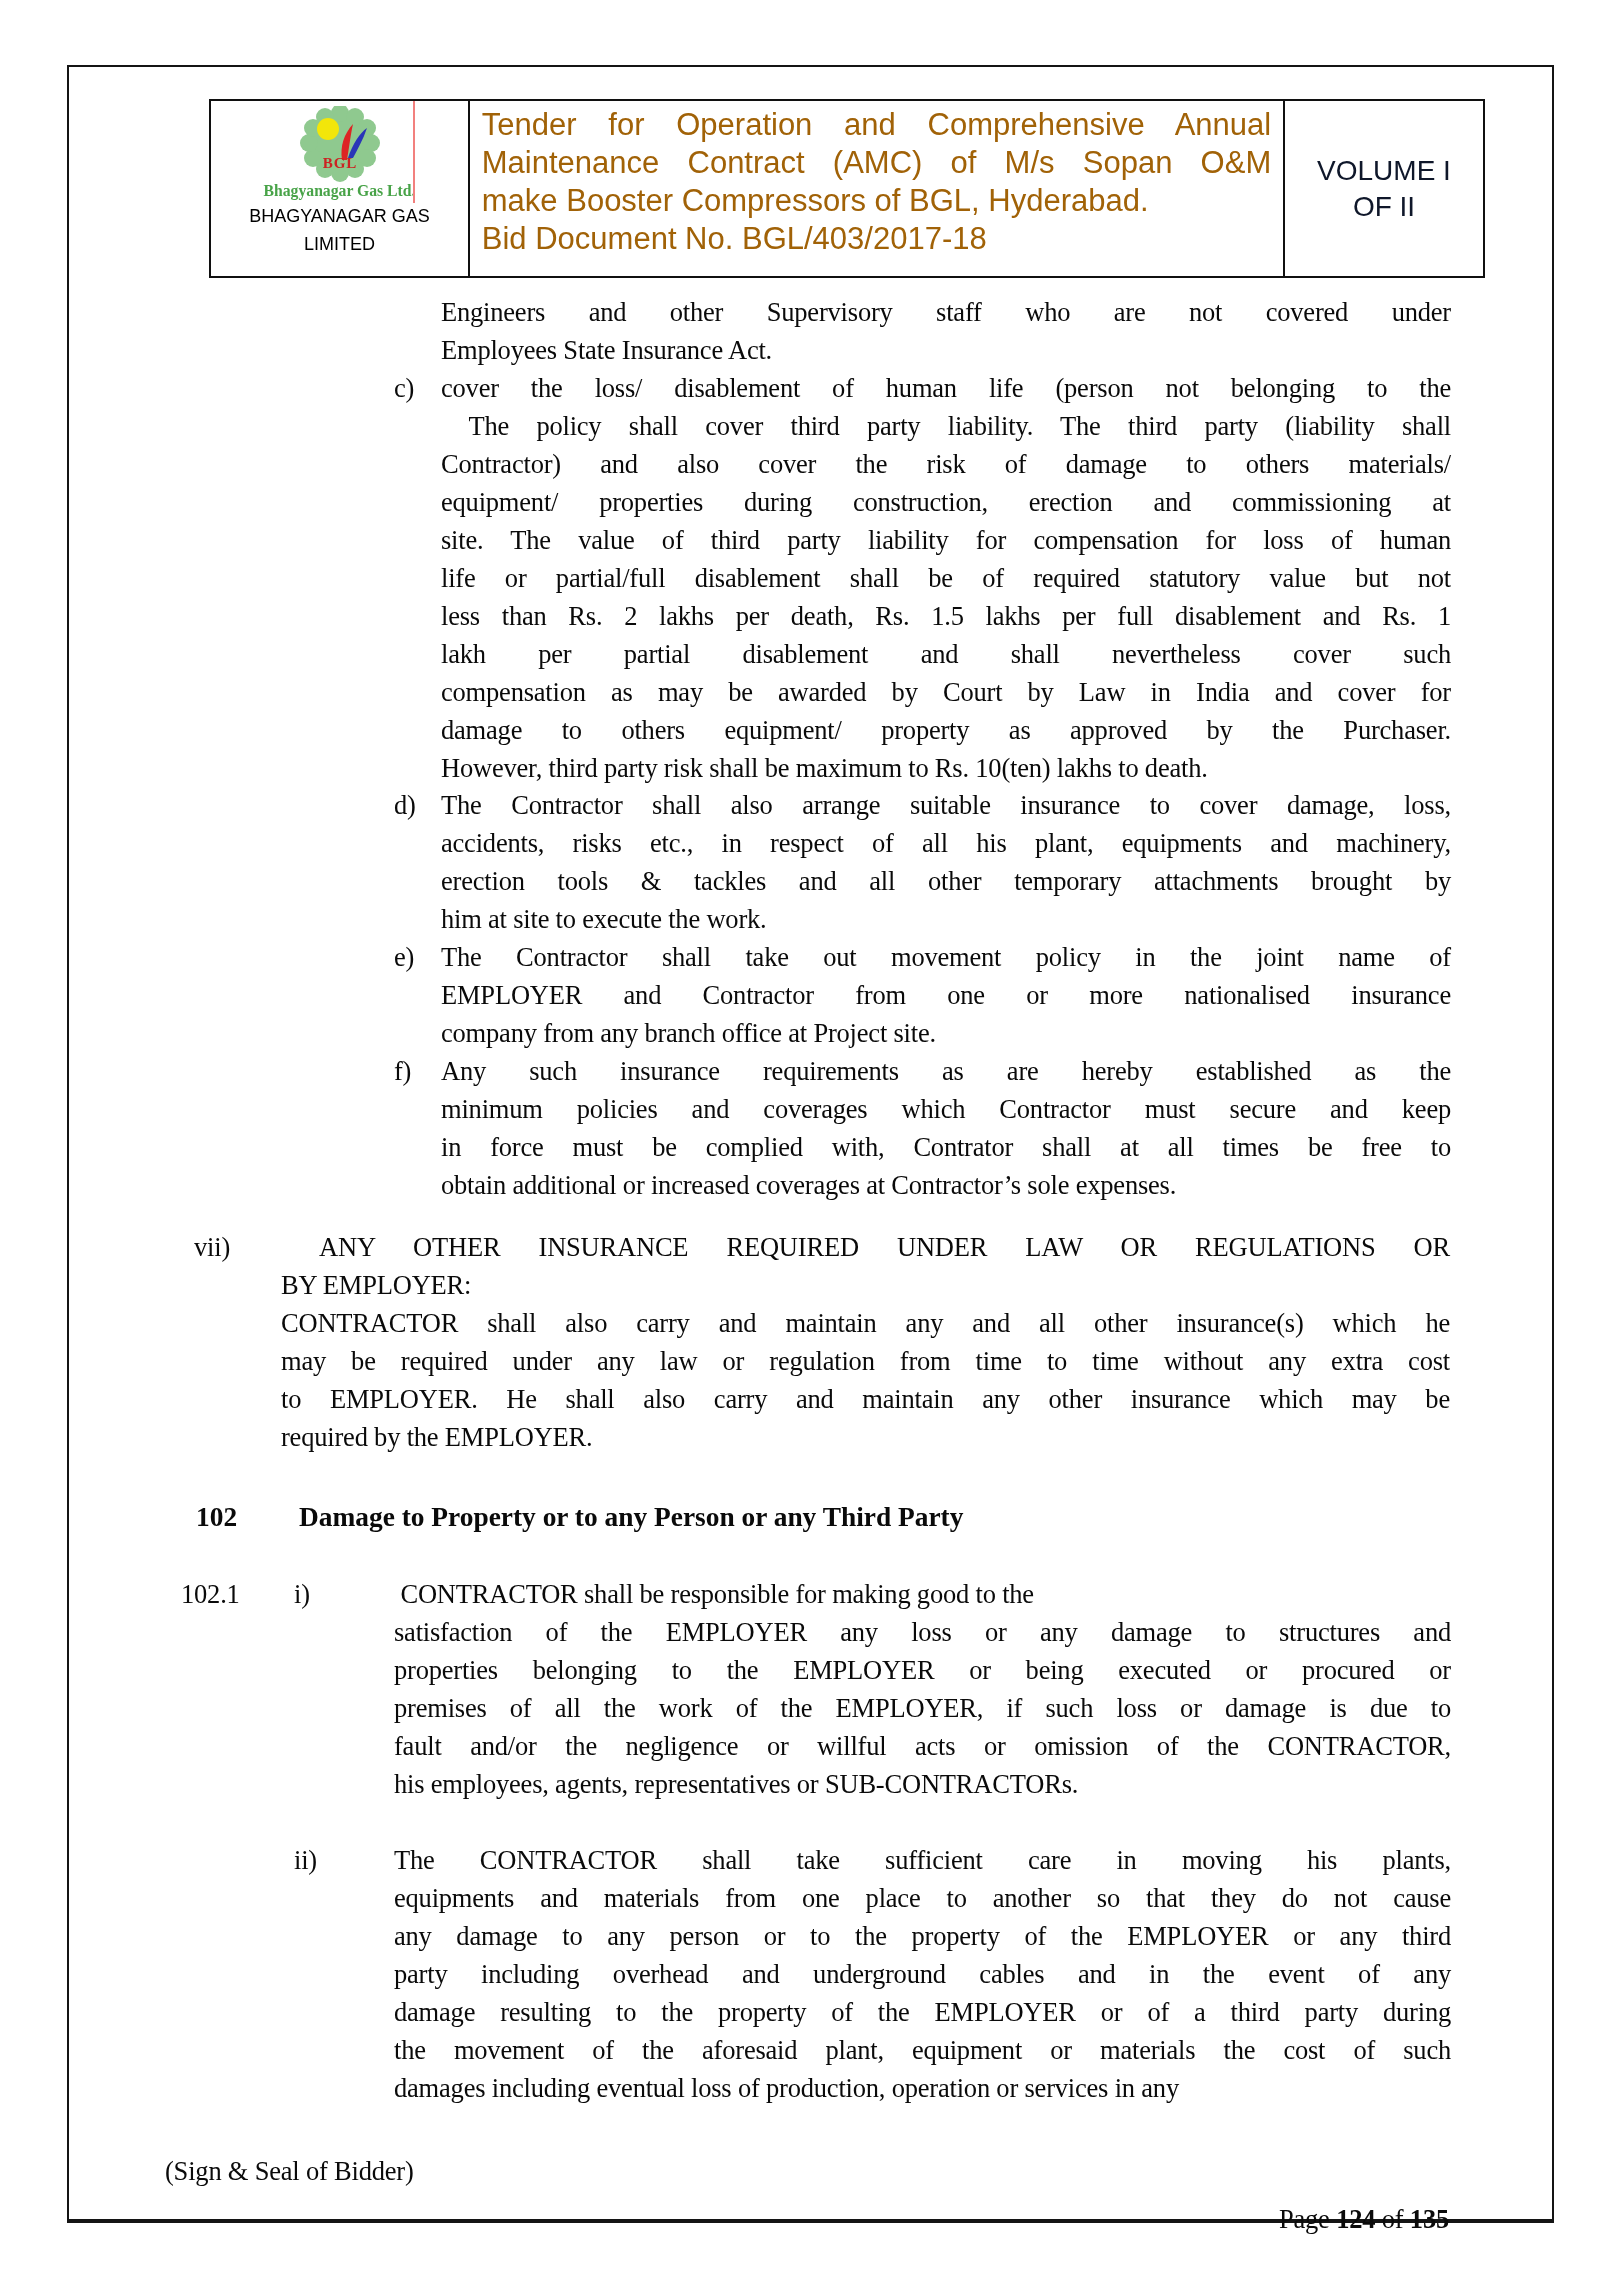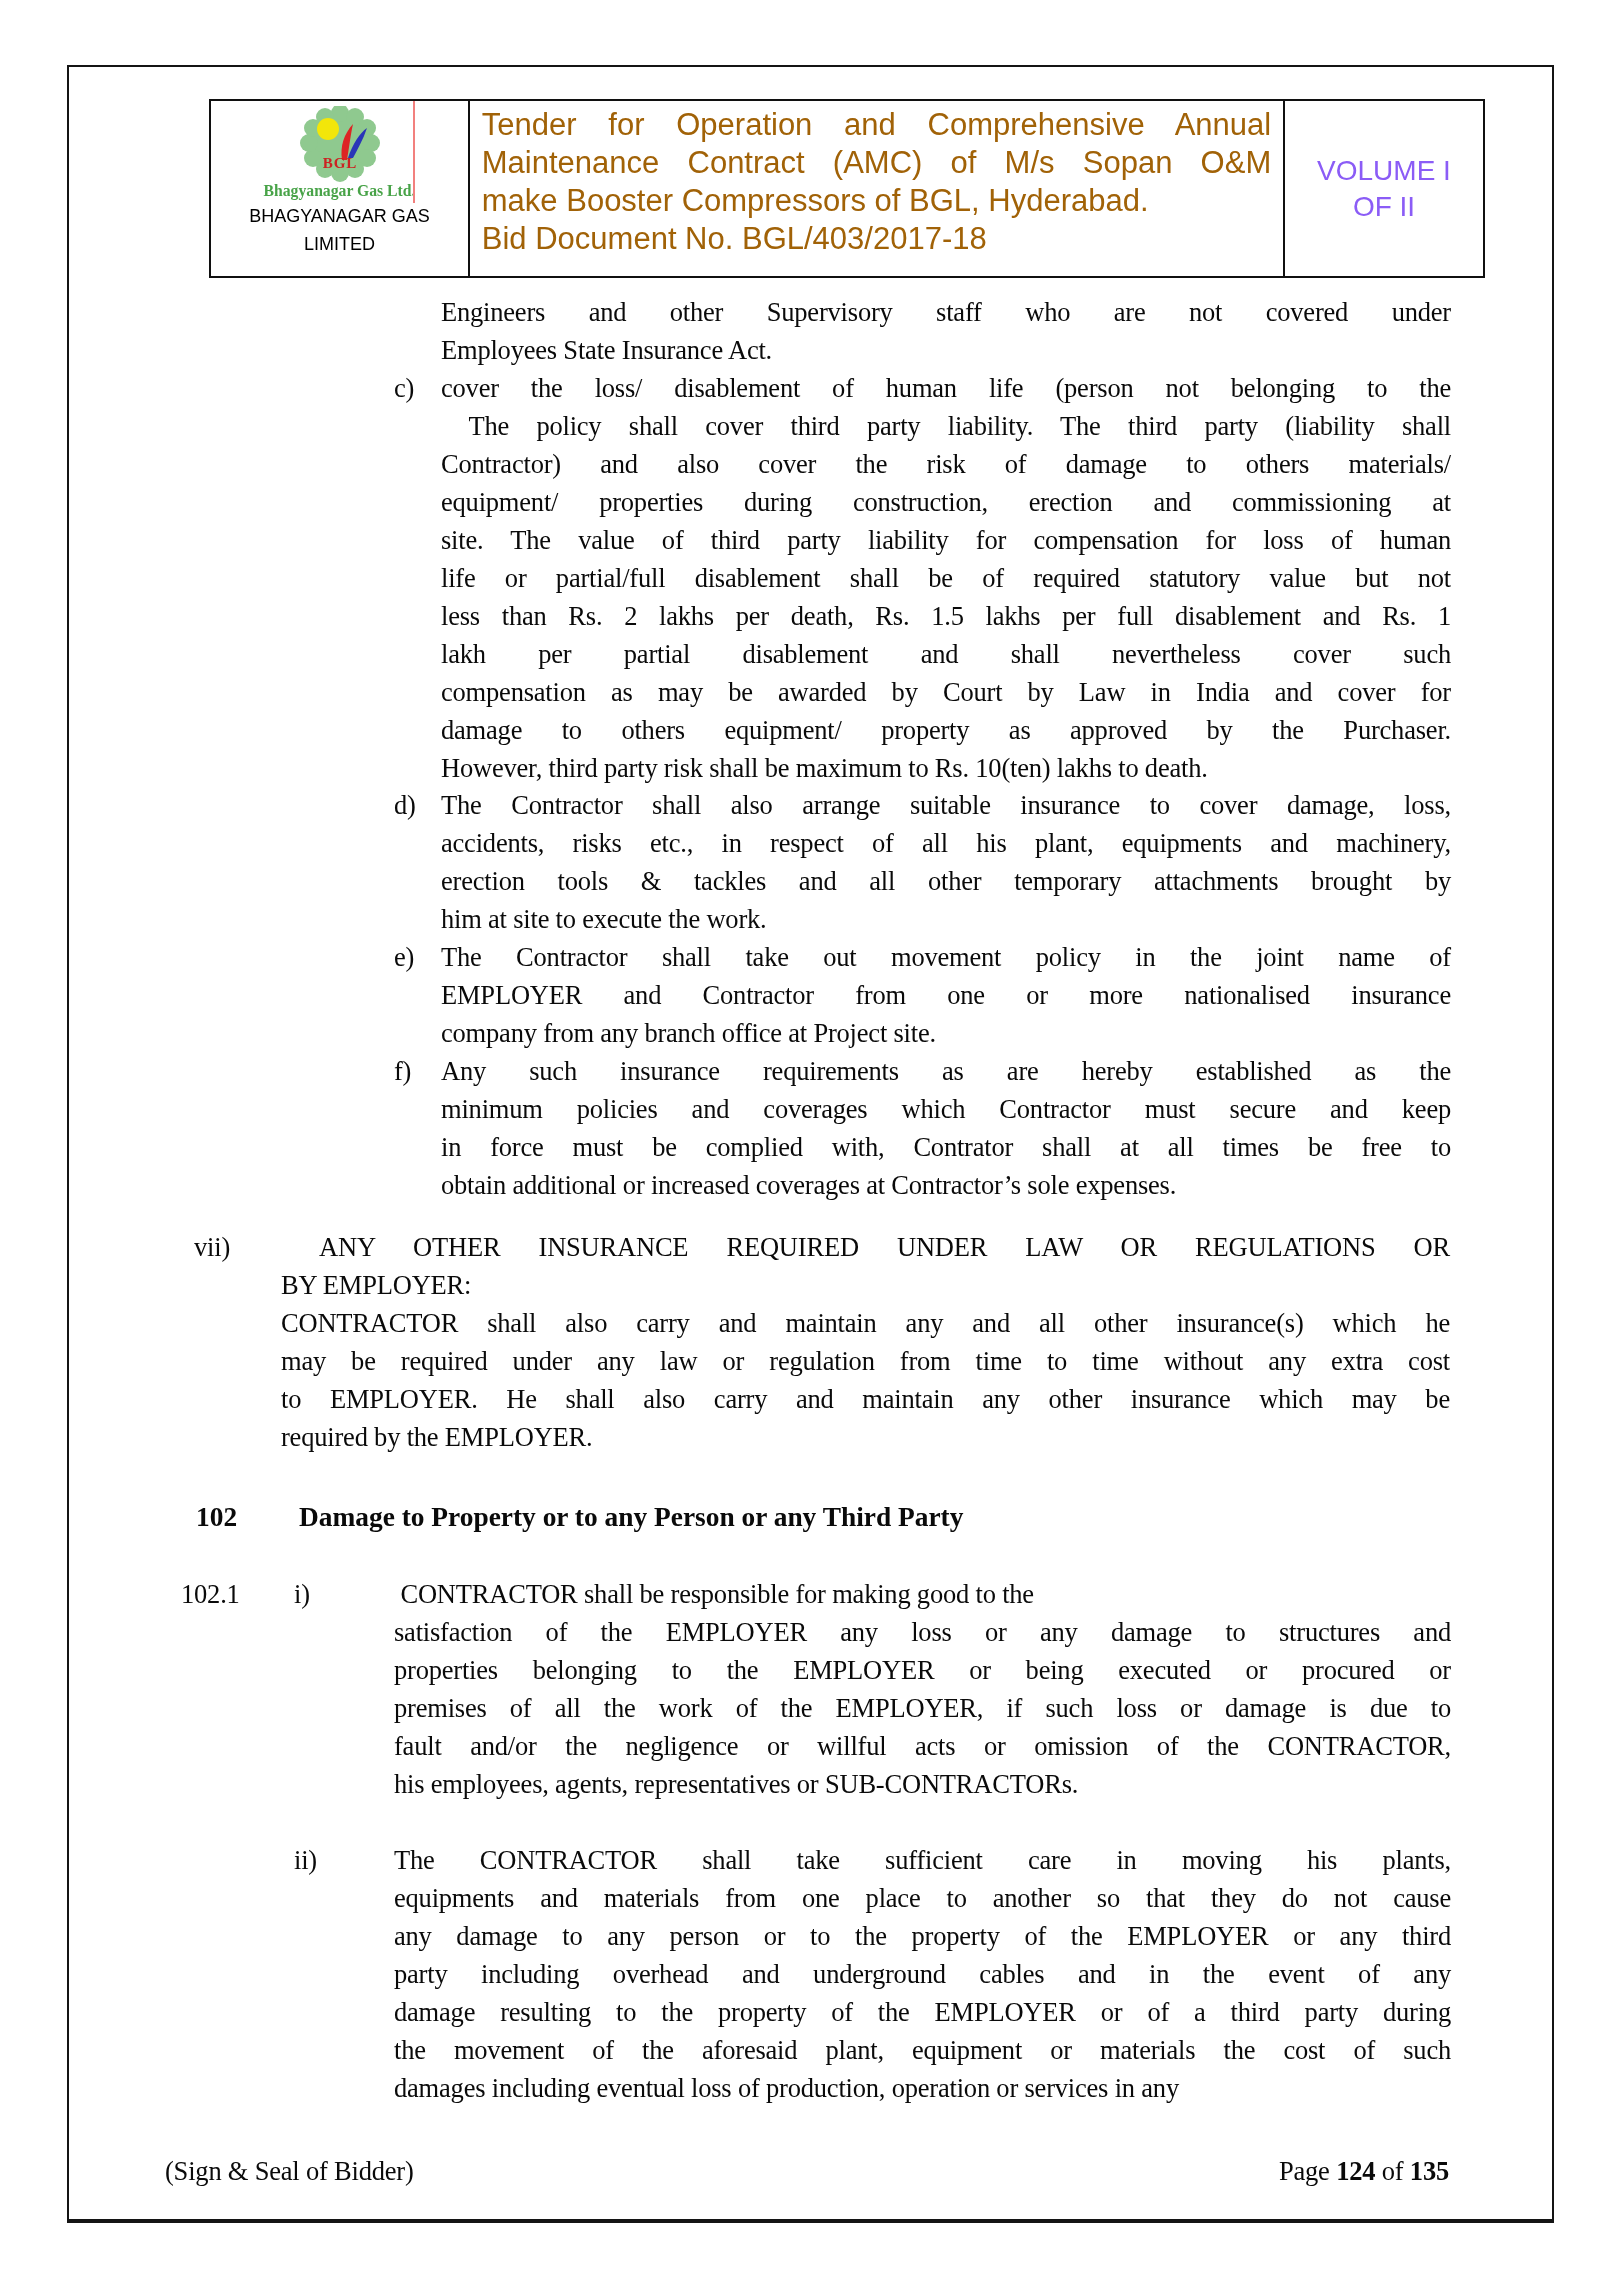--- a/index.html
+++ b/index.html
@@ -35,30 +35,30 @@
     font-size:18px;line-height:28px;text-align:center;color:#000;margin-top:2.9px;
   }
   .htitle{
     flex:1;border-right:2.9px solid #101010;padding:4.9px 11.8px 0 11.8px;
     font-size:31px;line-height:38px;color:#a16207;
   }
   .htitle .ln{line-height:38px;}
   .bid-line{text-align:center;}
   .hvol{
     width:198px;display:flex;flex-direction:column;justify-content:center;
-    align-items:center;font-size:28px;line-height:36px;color:#8b5cf6;
+    align-items:center;font-size:28px;line-height:36px;color:#0f172a;
   }
   
   .btxt{font-size:26.5px;line-height:38px;letter-spacing:-0.2px;}
   .ln{text-align:left;}
   .jl{text-align:justify;text-align-last:justify;}
   .marker{white-space:nowrap;}
   .b{font-weight:bold;}
   .heading102{font-weight:bold;font-size:27.4px;letter-spacing:0;}
-  .footer-right{text-align:right;}
+  .footer-right{text-align:right;margin-top:48px;}
   svg text{font-family:"Liberation Serif",serif;}
 </style>
 </head>
 <body>
 
 <div class="abs frame"></div>
 
 <div class="abs hdr">
 
   <div class="hcell hlogo">

